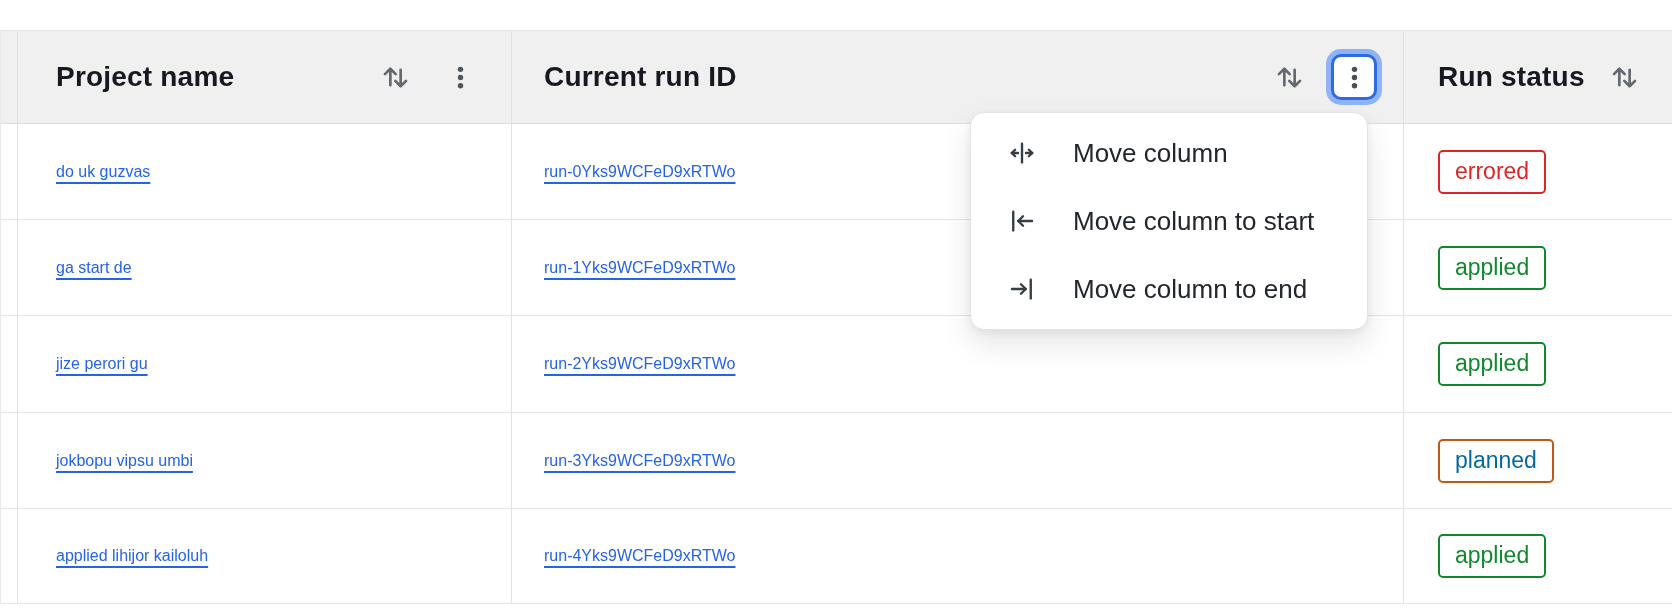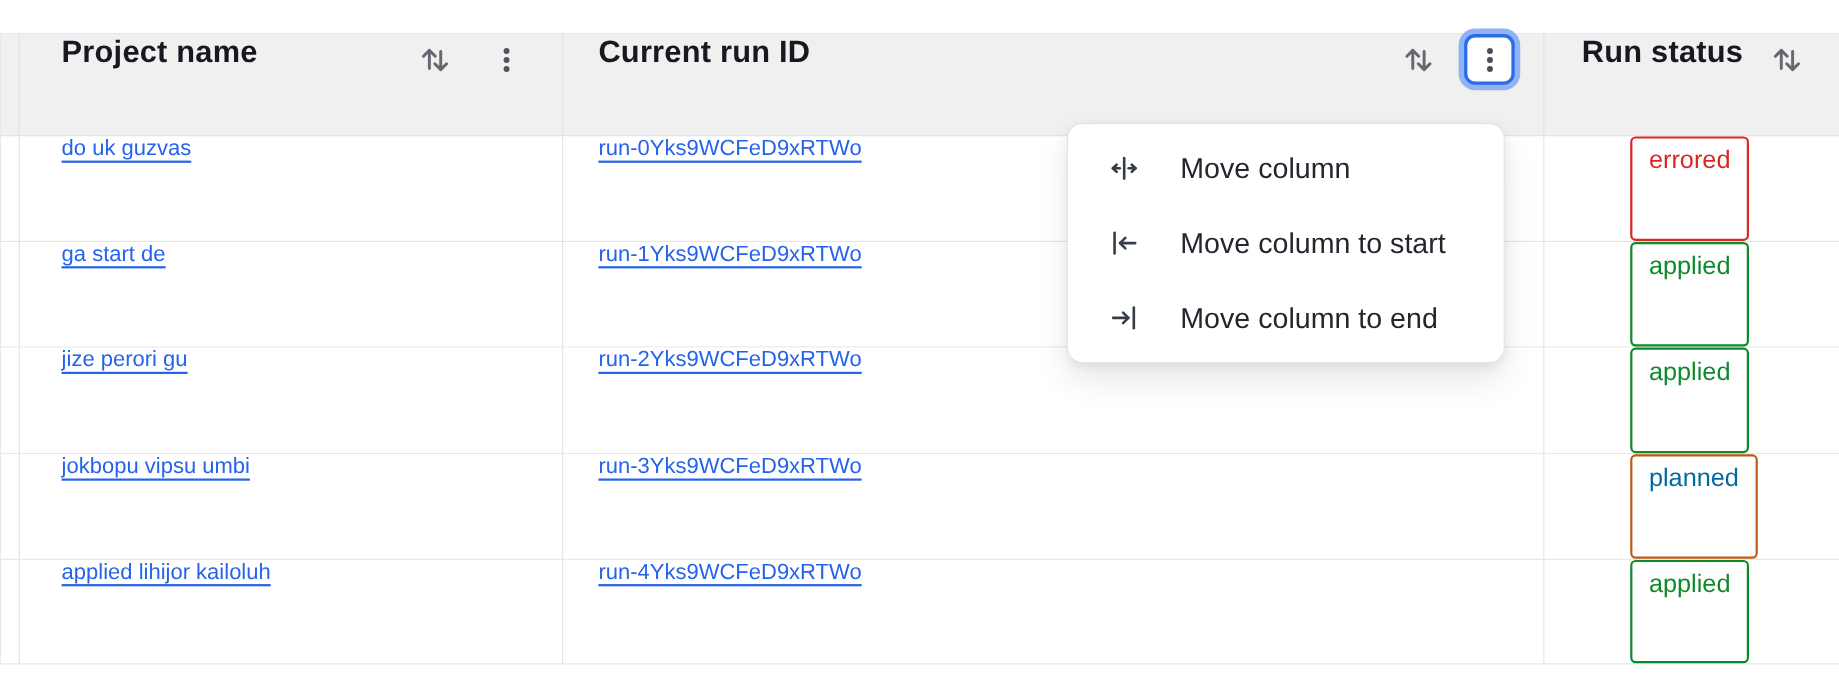--- a/index.html
+++ b/index.html
@@ -30,21 +30,21 @@
   }
   .tr {
     display: flex;
     height: 96px;
     background: #ffffff;
     border-bottom: 1.5px solid #e4e4e6;
   }
   .tr:nth-of-type(4) { height: 97px; }
   .tr:last-of-type { height: 95px; }
 
-  .th, .td { display: flex; }
+  .th, .td { display: flex; align-items: center; }
   .col-gutter  { width: 17px;  border-right: 1.5px solid #e2e2e4; }
   .col-project { width: 494px; border-right: 1.5px solid #e2e2e4; padding: 0 28px 0 38px; }
   .col-run     { width: 892px; border-right: 1.5px solid #e2e2e4; padding: 0 26px 0 32px; }
   .col-status  { flex: 1;      padding: 0 28px 0 34px; }
 
   .th-label {
     font-size: 28px;
     font-weight: 700;
     color: #16191f;
     letter-spacing: 0.2px;
@@ -63,37 +63,36 @@
     background: transparent; border: none; border-radius: 10px; cursor: pointer;
   }
   .kebab-btn.focused {
     background: #ffffff;
     border: 3px solid #2b6ce6;
     box-shadow: 0 0 0 5px #8fb3f4;
   }
 
   .link {
     color: #2563eb;
-    font-size: 20px;
+    font-size: 16px;
     text-decoration: underline;
     text-decoration-thickness: 2px;
     text-underline-offset: 5px;
     cursor: pointer;
     white-space: nowrap;
   }
 
   .badge {
     display: inline-block;
     font-size: 23px;
     line-height: 1;
     border: 2px solid;
     border-radius: 5px;
     padding: 8px 15px 9px;
     white-space: nowrap;
-    margin-left: 44px;
   }
   .badge[data-status="errored"] { color: #dc2626; border-color: #dc2626; }
   .badge[data-status="applied"] { color: #0e8a2d; border-color: #0e8a2d; }
   .badge[data-status="planned"] { color: #0369a1; border-color: #bf5a15; }
 
   
   .menu {
     position: absolute;
     left: 970px;
     top: 112px;

